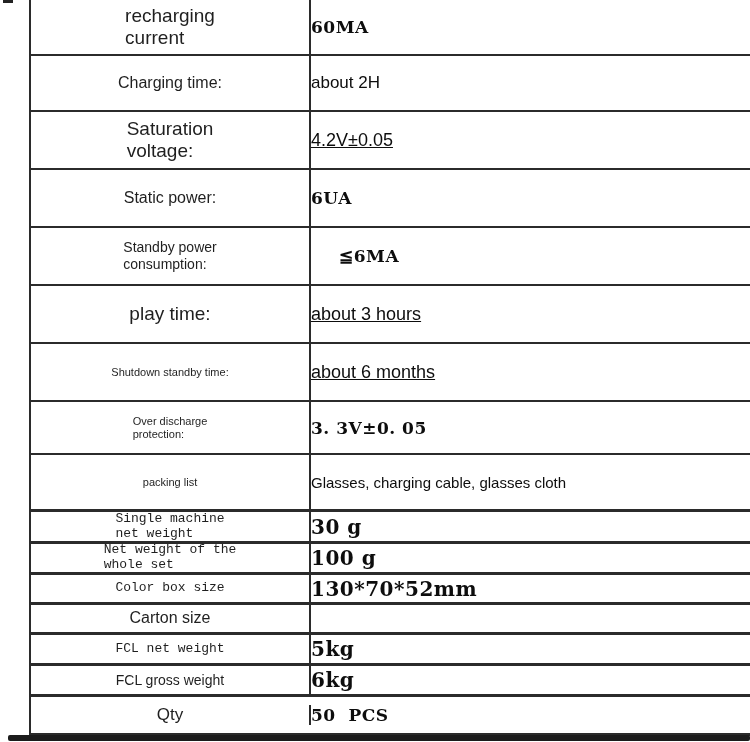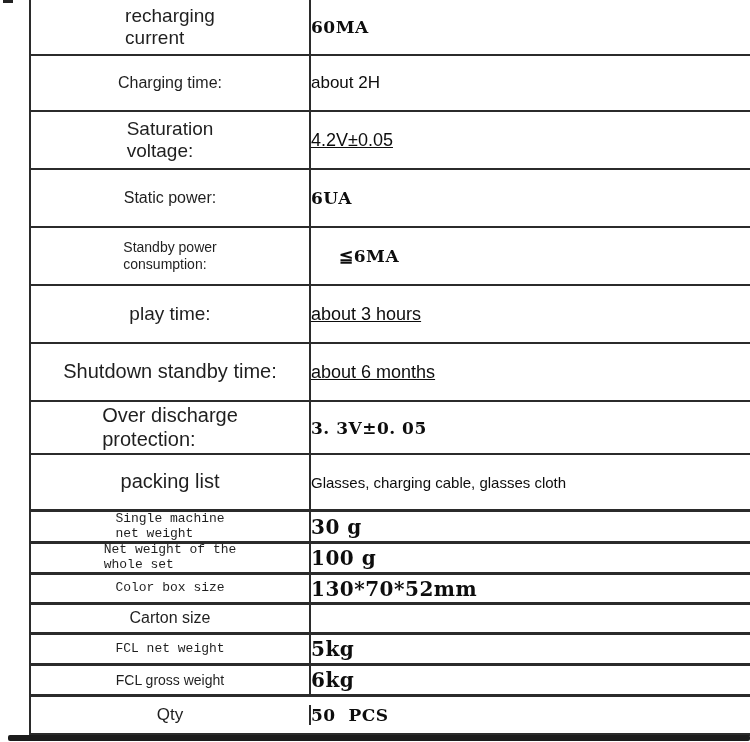--- a/index.html
+++ b/index.html
@@ -66,21 +66,21 @@
     display: flex;
     align-items: center;
     color: #0d0d0d;
   }
   .value span { white-space: pre; }
 
   
   .fs19 .label { font-size: 19px; }
   .fs17 .label { font-size: 17px; }
   .fs16 .label { font-size: 16px; }
-  .fs15 .label { font-size: 20px; }
+  .fs15 .label { font-size: 11px; }
   .fs14 .label { font-size: 14px; }
   .fs13 .label { font-size: 13px; line-height: 1.12; font-family: Liberation Mono, monospace; }
 
   
   .v-serif .value {
     font-family: "DejaVu Serif", "Liberation Serif", serif;
     font-weight: bold;
     letter-spacing: 0.5px;
     font-size: 17px;
   }

